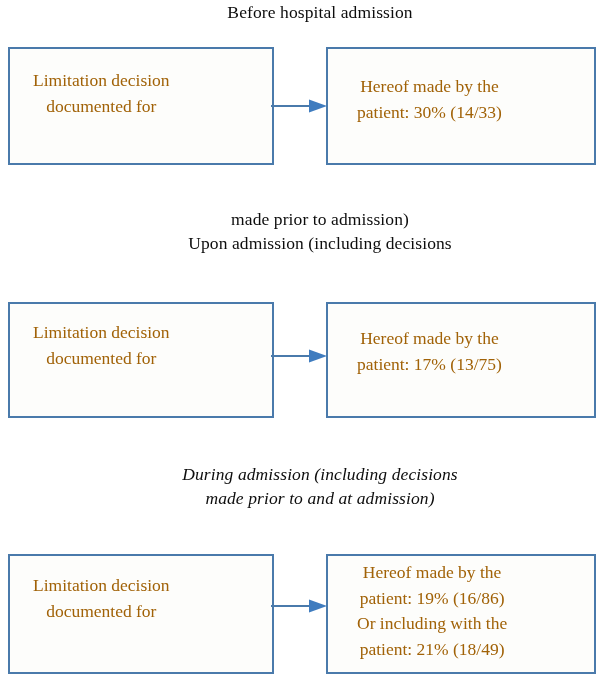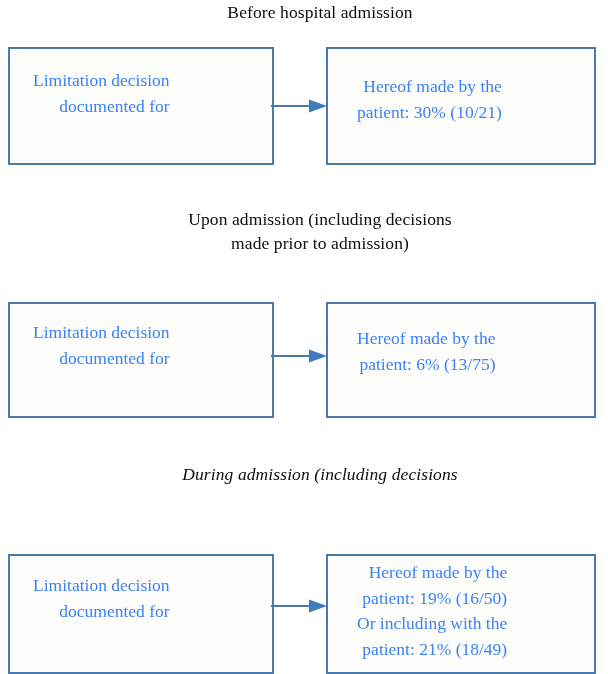--- a/index.html
+++ b/index.html
@@ -47,22 +47,22 @@
   .box {
     position: absolute;
     box-sizing: border-box;
     border: 2.5px solid #4a7aab;
     background: #fdfdfb;
   }
   .box-text {
     position: absolute;
     font-size: 17.5px;
     line-height: 25.5px;
-    color: #3b82f6;
-    text-align: right;
+    color: #a16207;
+    text-align: center;
     white-space: nowrap;
   }
   .box-text .tl { display: block; }
 
   
   #box-1-left   { left: 8px;   top: 47px;  width: 266px; height: 118px; }
   #box-1-right  { left: 326px; top: 47px;  width: 270px; height: 118px; }
   #text-1-left  { left: 33px;  top: 68px;  }
   #text-1-right { left: 357px; top: 74px;  }
 
@@ -106,65 +106,66 @@
   <div class="arrow" id="arrow-1">
     <svg width="58" height="16" viewBox="0 0 58 16" xmlns="http://www.w3.org/2000/svg">
       <line x1="0" y1="8" x2="40" y2="8" stroke="#4a7aab" stroke-width="2"></line>
       <polygon points="38,1.5 56,8 38,14.5" fill="#3f7cbf"></polygon>
     </svg>
   </div>
 
   <div class="box" id="box-1-right"></div>
   <div class="box-text" id="text-1-right">
     <span class="tl">Hereof made by the</span>
-    <span class="tl">patient: 30% (10/21)</span>
+    <span class="tl">patient: 30% (14/33)</span>
   </div>
 
   <div class="section-heading" id="heading-2">
+    <span class="hl">made prior to admission)</span>
     <span class="hl">Upon admission (including decisions</span>
-    <span class="hl">made prior to admission)</span>
   </div>
 
   <div class="box" id="box-2-left"></div>
   <div class="box-text" id="text-2-left">
     <span class="tl">Limitation decision</span>
     <span class="tl">documented for</span>
   </div>
 
   <div class="arrow" id="arrow-2">
     <svg width="58" height="16" viewBox="0 0 58 16" xmlns="http://www.w3.org/2000/svg">
       <line x1="0" y1="8" x2="40" y2="8" stroke="#4a7aab" stroke-width="2"></line>
       <polygon points="38,1.5 56,8 38,14.5" fill="#3f7cbf"></polygon>
     </svg>
   </div>
 
   <div class="box" id="box-2-right"></div>
   <div class="box-text" id="text-2-right">
     <span class="tl">Hereof made by the</span>
-    <span class="tl">patient: 6% (13/75)</span>
+    <span class="tl">patient: 17% (13/75)</span>
   </div>
 
   <div class="section-heading" id="heading-3">
     <span class="hl">During admission (including decisions</span>
+    <span class="hl">made prior to and at admission)</span>
   </div>
 
   <div class="box" id="box-3-left"></div>
   <div class="box-text" id="text-3-left">
     <span class="tl">Limitation decision</span>
     <span class="tl">documented for</span>
   </div>
 
   <div class="arrow" id="arrow-3">
     <svg width="58" height="16" viewBox="0 0 58 16" xmlns="http://www.w3.org/2000/svg">
       <line x1="0" y1="8" x2="40" y2="8" stroke="#4a7aab" stroke-width="2"></line>
       <polygon points="38,1.5 56,8 38,14.5" fill="#3f7cbf"></polygon>
     </svg>
   </div>
 
   <div class="box" id="box-3-right"></div>
   <div class="box-text" id="text-3-right">
     <span class="tl">Hereof made by the</span>
-    <span class="tl">patient: 19% (16/50)</span>
+    <span class="tl">patient: 19% (16/86)</span>
     <span class="tl">Or including with the</span>
     <span class="tl">patient: 21% (18/49)</span>
   </div>
 
 </div>
 
 </body></html>

